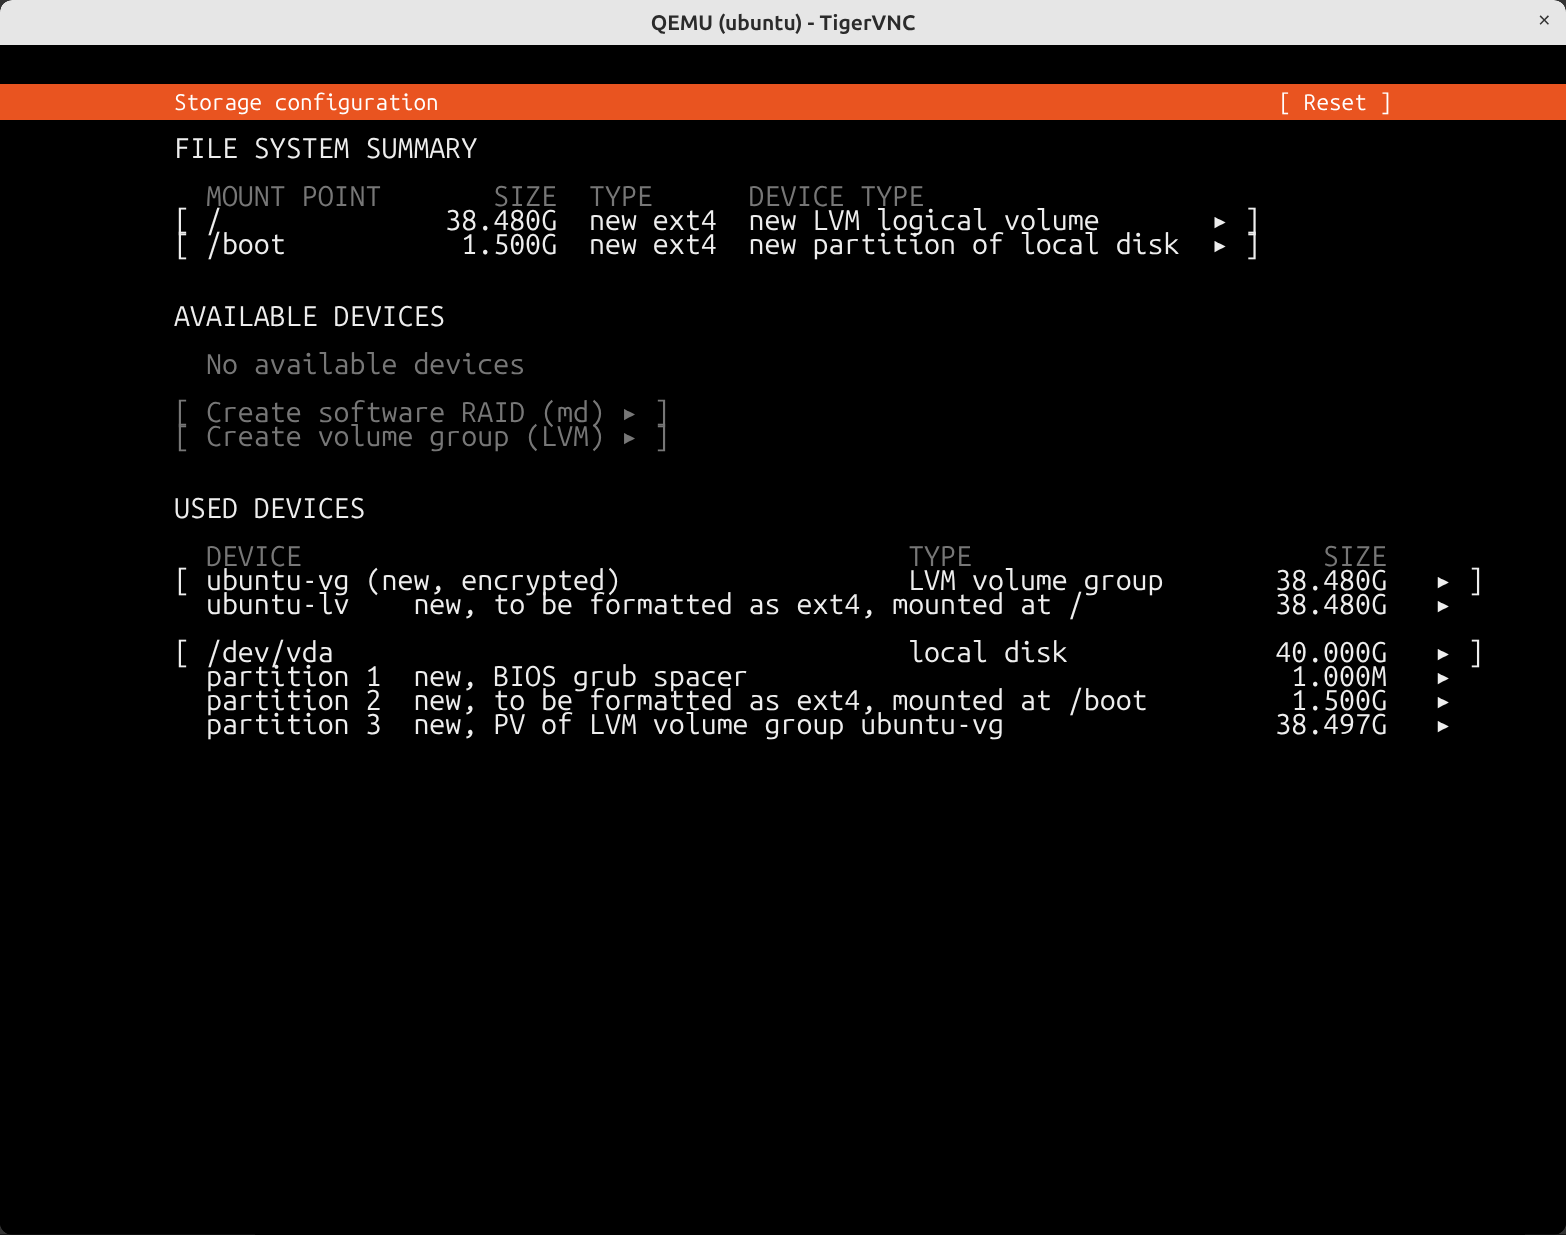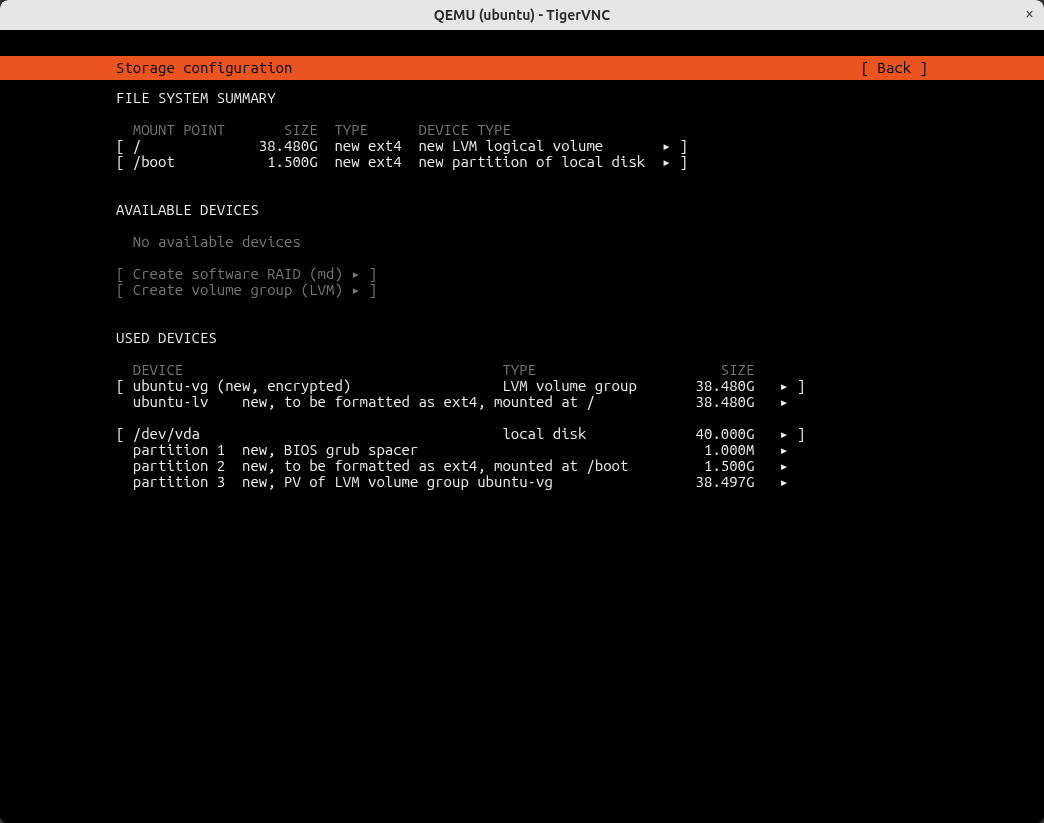--- a/index.html
+++ b/index.html
@@ -42,21 +42,21 @@
     cursor: pointer;
     color: #333;
     font-weight: normal;
   }
   .gap {
     height: 26px;
     background: #000;
   }
   .headerbar {
     background: #e95420;
-    color: #000000;
+    color: #ffffff;
     display: flex;
     align-items: center;
     height: 24px;
     padding: 0 0;
     font-size: 15px;
     line-height: 24px;
   }
   .headerbar .title {
     padding-left: 116px;
     flex: 1;
@@ -64,21 +64,21 @@
   }
   .headerbar .help {
     padding-right: 116px;
     white-space: pre;
   }
   .terminal {
     background: #000;
     color: #ccc;
     flex: 1;
     padding: 0;
-    font-size: 15px;
+    font-size: 19px;
     line-height: 16px;
     position: relative;
     white-space: pre;
   }
   .content {
     position: absolute;
     top: 10px;
     left: 116px;
     white-space: pre;
   }
@@ -108,21 +108,21 @@
 
   <div class="titlebar">
     <span>QEMU (ubuntu) - TigerVNC</span>
     <span class="close">×</span>
   </div>
 
   <div class="gap"></div>
 
   <div class="headerbar">
     <span class="title">Storage configuration</span>
-    <span class="help">[ Back ]</span>
+    <span class="help">[ Reset ]</span>
   </div>
 
   <div class="terminal">
     <div class="content" id="content"><span class="white">FILE SYSTEM SUMMARY</span>
 
 <span class="dim">  MOUNT POINT       SIZE  TYPE      DEVICE TYPE</span>
 <span class="white">[ /              38.480G  new ext4  new LVM logical volume       ▸ ]</span>
 <span class="white">[ /boot           1.500G  new ext4  new partition of local disk  ▸ ]</span>
 
 

